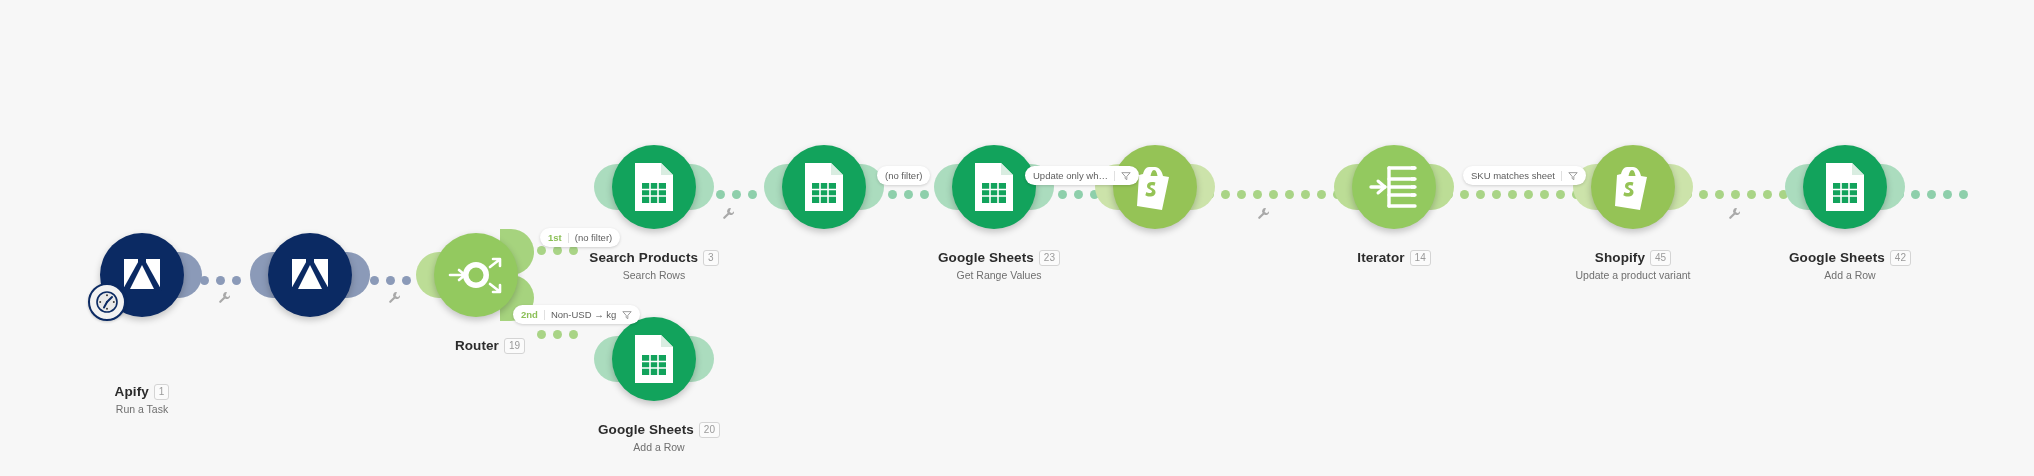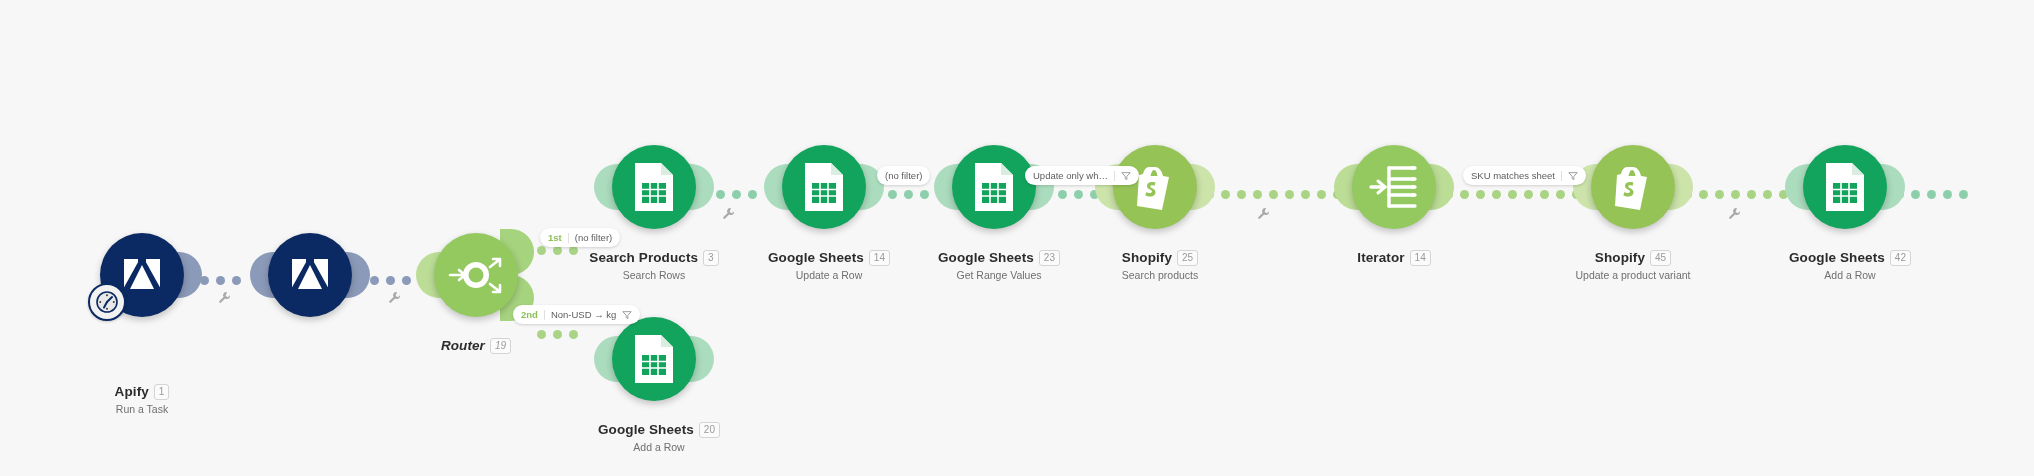--- a/index.html
+++ b/index.html
@@ -221,21 +221,21 @@
     <div class="bubble router" style="left:0;top:0;">
       <svg width="76" height="76" viewBox="0 0 76 76" aria-hidden="true">
         <circle cx="38" cy="38" r="13" fill="#ffffff"></circle>
         <circle cx="38" cy="38" r="7.5" fill="#93c95f"></circle>
         <path d="M12 38 h14 M21 33 l6 5 -6 5" stroke="#ffffff" stroke-width="2.6" fill="none" stroke-linecap="round" stroke-linejoin="round"></path>
         <path d="M52 30 l9 -7 M55 22 h7 v7" stroke="#ffffff" stroke-width="2.6" fill="none" stroke-linecap="round" stroke-linejoin="round"></path>
         <path d="M52 47 l9 7 M55 55 h7 v-7" stroke="#ffffff" stroke-width="2.6" fill="none" stroke-linecap="round" stroke-linejoin="round"></path>
       </svg>
     </div>
   </div>
-  <div class="lbl" style="left:396px;top:336px;width:160px;font-style:italic;">
+  <div class="lbl" style="left:410px;top:336px;width:160px;">
     <span class="ttl">Router</span><span class="num">19</span>
   </div>
 
   <div class="chip" style="left:540px;top:228px;">
     <span class="ord">1st</span>
     <span class="sep"></span>
     <span class="txt">(no filter)</span>
   </div>
 
   <div class="chip" style="left:513px;top:305px;">
@@ -271,24 +271,20 @@
     <div class="stub right gsgreen" style="left:68px;top:19px;"></div>
     <div class="bubble gsheets" style="left:0;top:0;">
       <svg width="46" height="52" viewBox="0 0 46 52" aria-hidden="true">
         <path d="M4 2 h26 l12 12 v36 H4 Z" fill="#ffffff"></path>
         <path d="M30 2 l12 12 h-12 Z" fill="#d9ede1"></path>
         <rect x="11" y="22" width="24" height="20" fill="#12a35c"></rect>
         <path d="M11 28.5 h24 M11 35 h24 M19 22 v20 M27 22 v20" stroke="#ffffff" stroke-width="1.6"></path>
       </svg>
     </div>
   </div>
-  <div class="lbl" style="left:744px;top:248px;width:170px;">
-    <span class="ttl">Google Sheets</span><span class="num">14</span>
-    <span class="sub">Update a Row</span>
-  </div>
 
   <div class="chip" style="left:877px;top:166px;">
     <span class="txt">(no filter)</span>
   </div>
 
   <div class="node" style="left:952px;top:145px;">
     <div class="stub left gsgreen" style="left:-18px;top:19px;"></div>
     <div class="stub right gsgreen" style="left:68px;top:19px;"></div>
     <div class="bubble gsheets" style="left:0;top:0;">
       <svg width="46" height="52" viewBox="0 0 46 52" aria-hidden="true">
@@ -317,24 +313,20 @@
   <div class="node" style="left:1113px;top:145px;">
     <div class="stub left shgreen" style="left:-18px;top:19px;"></div>
     <div class="stub right shgreen" style="left:68px;top:19px;"></div>
     <div class="bubble shopify" style="left:0;top:0;">
       <svg width="46" height="50" viewBox="0 0 46 50" aria-hidden="true">
         <path d="M17 5 c-3 0 -5 3 -6 7 l-4 1 -2 31 25 4 7 -33 -6 -1 c-1 -5 -4 -9 -8 -9 -2 0 -4 0 -6 0 Z" fill="#ffffff"></path>
         <path d="M22 8 c2 0 3 3 3.5 6 l-7 0 c.6 -3 1.8 -6 3.5 -6 Z" fill="#95c356"></path>
         <path d="M20 20 c-3 0 -5 1.6 -5 4 0 3.4 5 3.4 5 5.6 0 .9 -.9 1.5 -2 1.5 -1.4 0 -2.8 -.6 -3.6 -1.2 l-1.1 3.4 c1.1 .8 2.9 1.3 4.6 1.3 3.3 0 5.6 -1.7 5.6 -4.4 0 -3.8 -5.2 -3.7 -5.2 -5.6 0 -.8 .7 -1.3 1.8 -1.3 1.2 0 2.4 .5 2.4 .5 l1 -3.2 c0 0 -1.3 -.6 -3.5 -.6 Z" fill="#95c356"></path>
       </svg>
     </div>
-  </div>
-  <div class="lbl" style="left:1075px;top:248px;width:170px;">
-    <span class="ttl">Shopify</span><span class="num">25</span>
-    <span class="sub">Search products</span>
   </div>
 
   <div class="node" style="left:1352px;top:145px;">
     <div class="stub left green" style="left:-18px;top:19px;"></div>
     <div class="stub right green" style="left:68px;top:19px;"></div>
     <div class="bubble iterator" style="left:0;top:0;">
       <svg width="54" height="54" viewBox="0 0 54 54" aria-hidden="true">
         <path d="M22 8 H48 M22 19 H48 M22 27 H48 M22 35 H48 M22 46 H48" stroke="#ffffff" stroke-width="3.4" stroke-linecap="round"></path>
         <path d="M22 8 v38" stroke="#ffffff" stroke-width="3.4" stroke-linecap="round"></path>
         <path d="M44 8 l4 0 M44 19 l4 0 M44 27 l4 0 M44 35 l4 0" stroke="#ffffff" stroke-width="3.4"></path>

